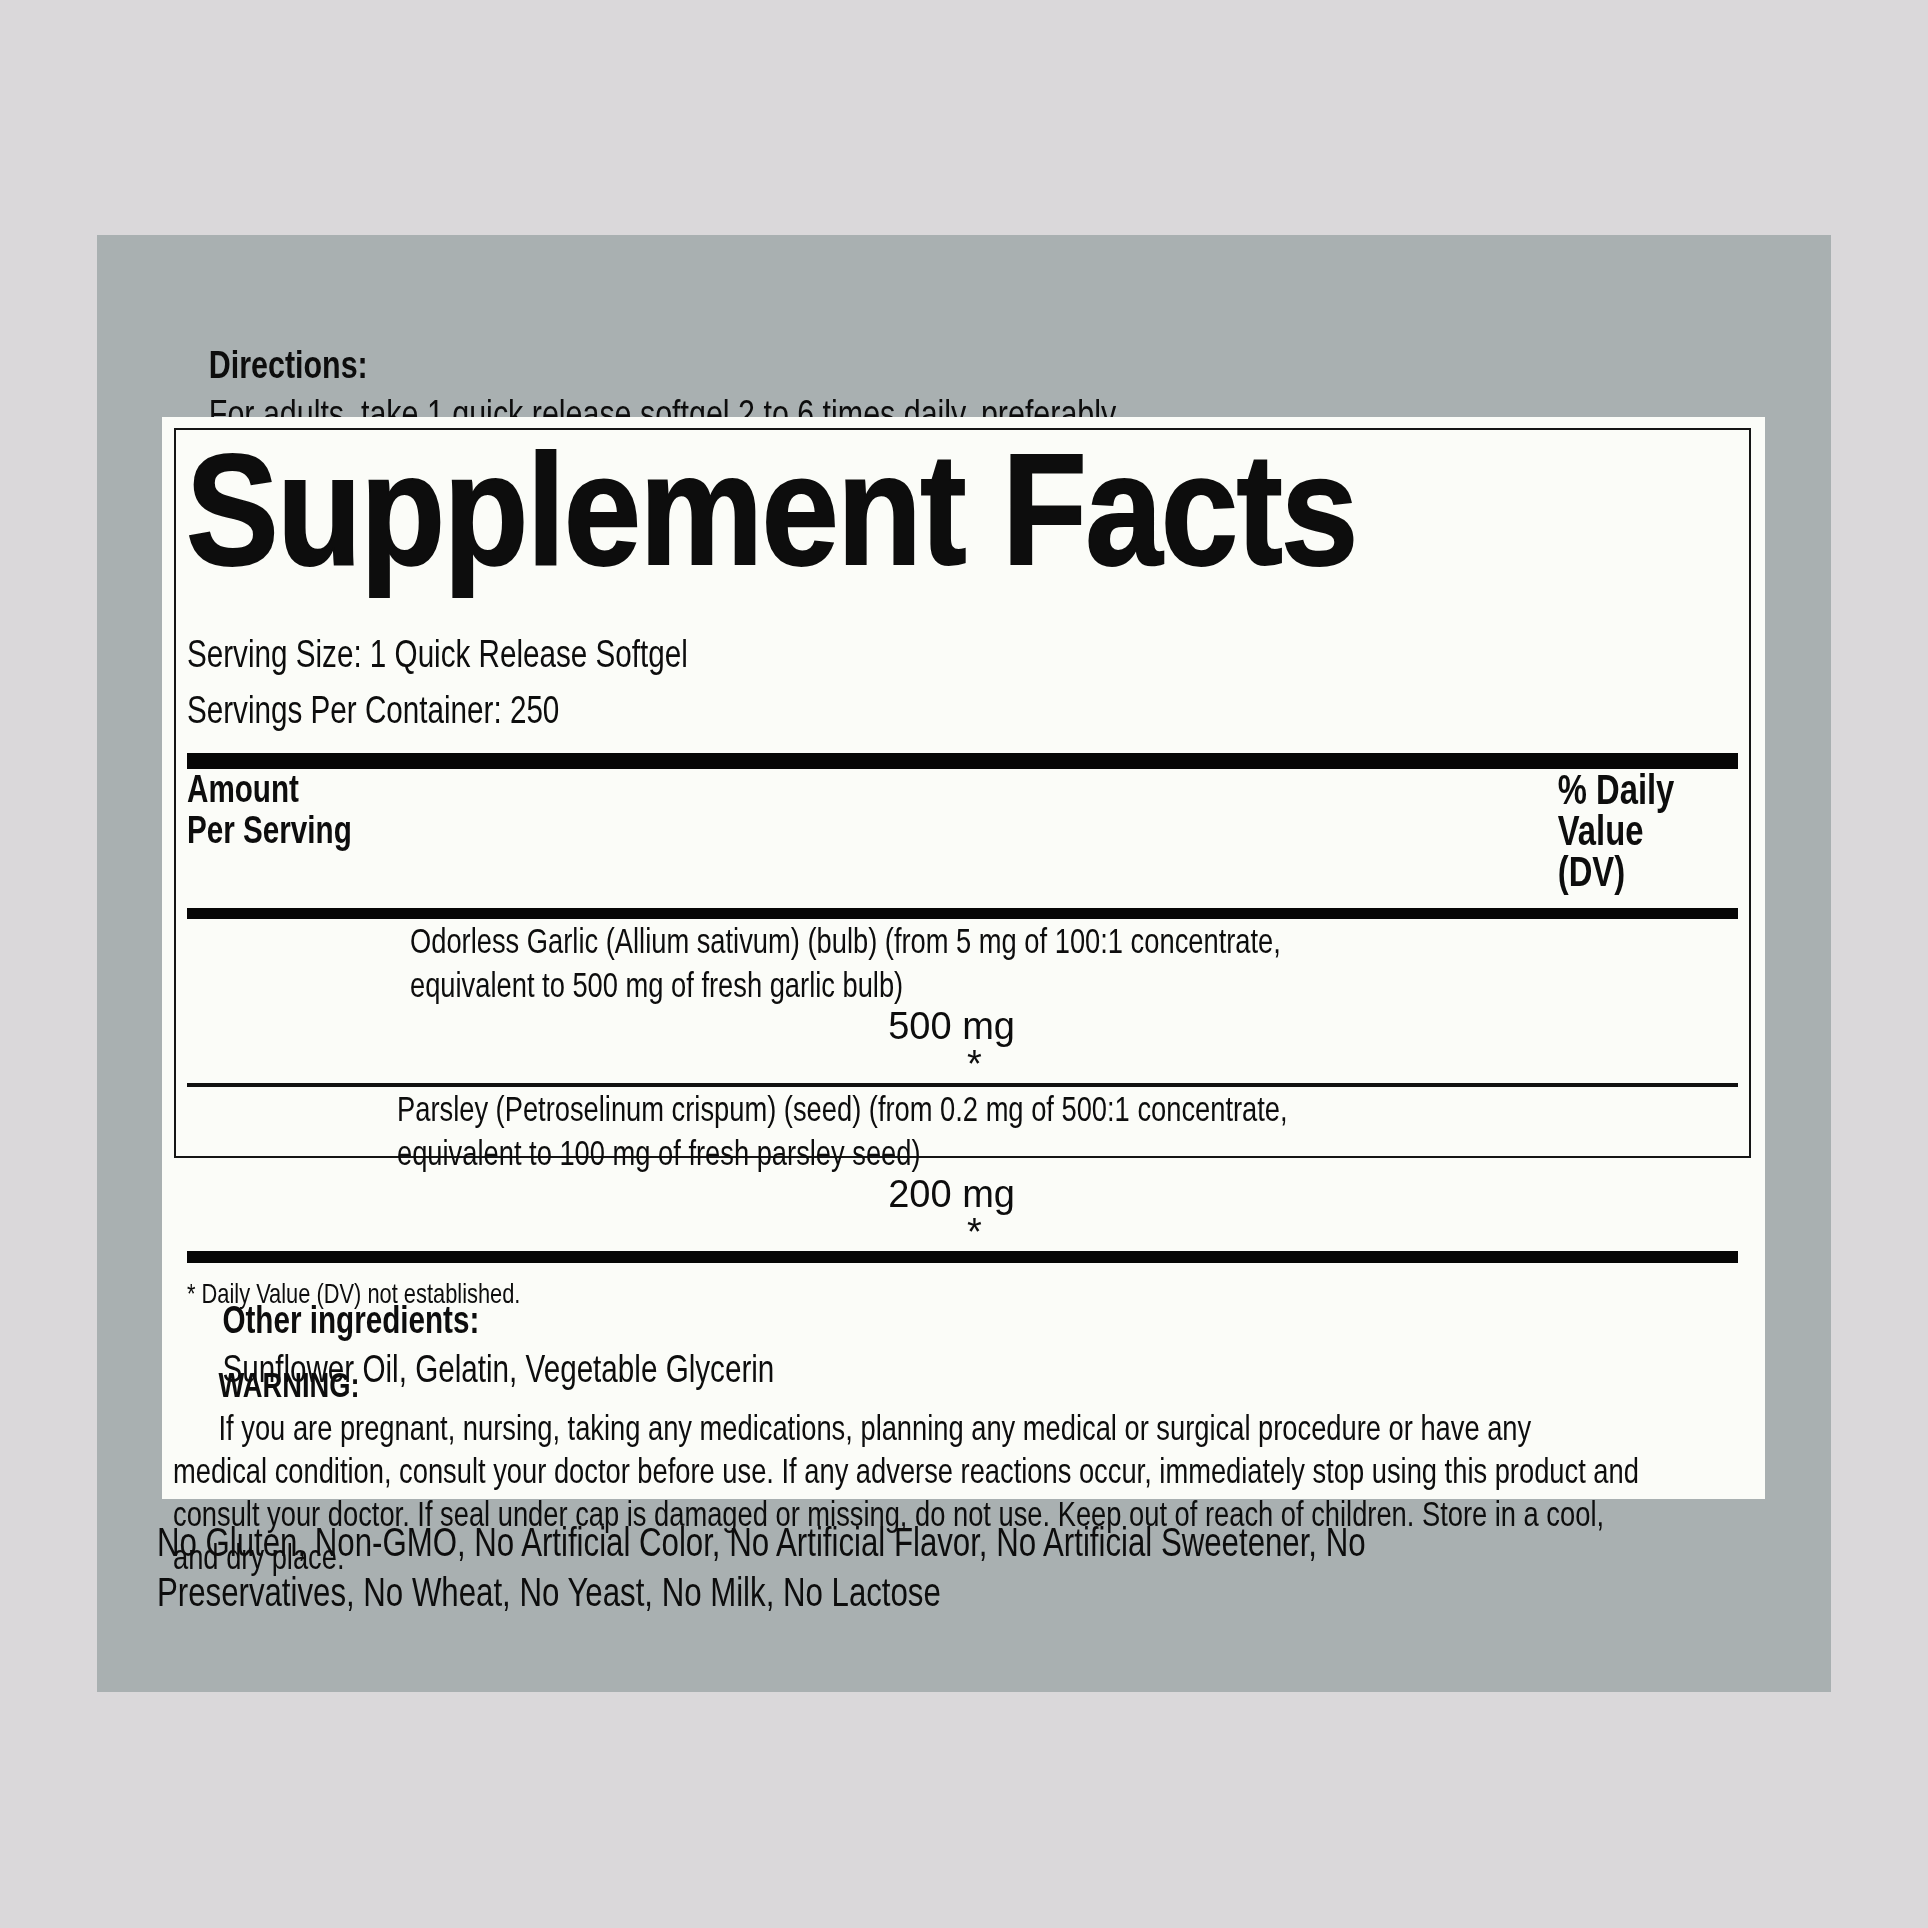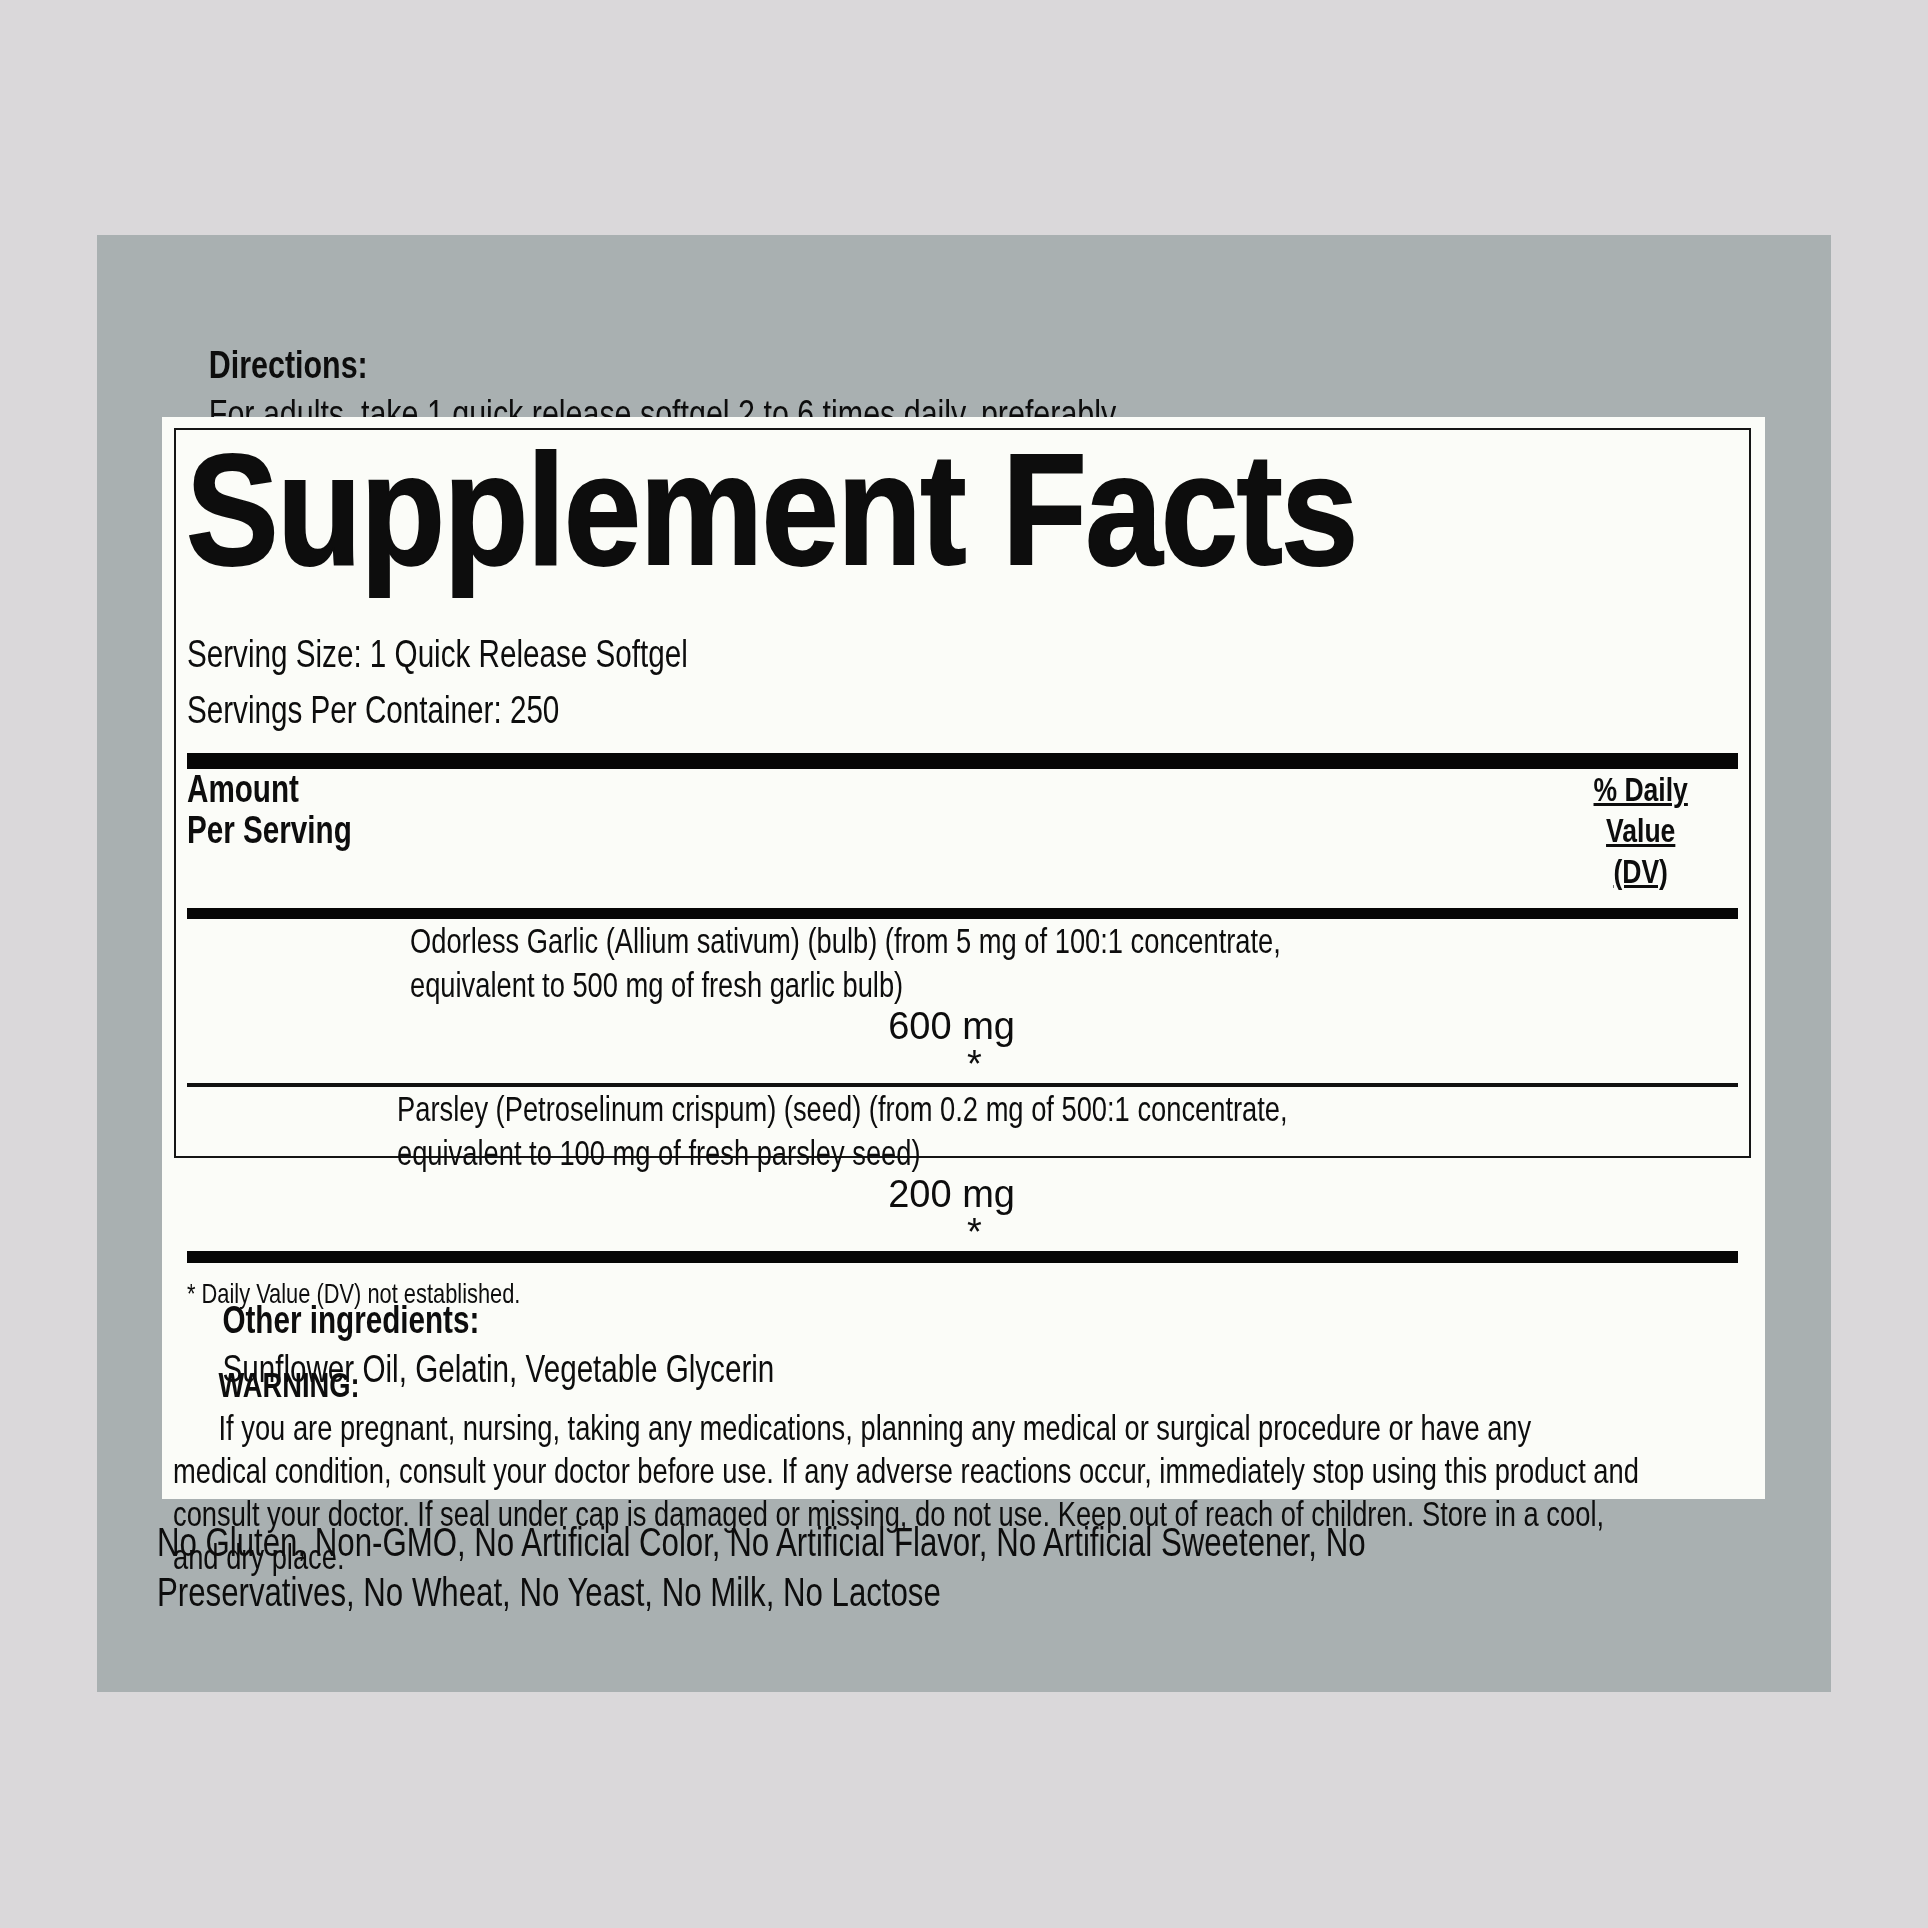--- a/index.html
+++ b/index.html
@@ -47,21 +47,21 @@
     -webkit-text-stroke:1.9px var(--ink);
   }
   .sf-line1{margin:47px 0 0 11.3px;font-size:38px;line-height:38px;}
   .sf-line2{margin:18px 0 0 11.3px;font-size:38px;line-height:38px;}
   .bar{background:#060606;margin-left:11.3px;margin-right:11.3px;}
   .bar1{height:16px;margin-top:23.5px;}
   .bar2{height:11.3px;margin-top:16px;}
   .bar3{height:12.2px;}
   .sf-header{display:flex;margin-top:0;font-weight:700;}
   .h-left{flex:1;padding-left:11.3px;font-size:38px;line-height:41px;}
-  .h-right{width:238px;padding-right:25.4px;font-size:34px;line-height:41px;text-align:center;text-decoration:underline;}
+  .h-right{width:238px;padding-right:25.4px;font-size:42px;line-height:41px;text-align:left;}
   .sf-row{display:flex;align-items:center;font-size:35px;flex-direction:column;}
   .row-a{min-height:102px;}
   .row-b{min-height:105px;}
   .cell-name{flex:1;padding-left:11.3px;line-height:44px;}
   .cell-name>div{width:128%;}
   .cell-amt{width:149px;font-size:38px;line-height:38px;}
   .cell-dv{width:89px;padding-right:25.4px;font-size:38px;line-height:38px;text-align:right;}
   .divider{height:3.8px;background:#111;margin:0 11.3px;}
   .footnote{margin:17px 0 0 11.3px;font-size:28px;line-height:28px;}
 
@@ -114,21 +114,21 @@
       </div>
 
       <div class="bar bar2"></div>
 
       <div class="sf-row row-a">
         <div class="cell-name">
           <div class="cxl">Odorless Garlic (Allium sativum) (bulb) (from 5 mg of 100:1 concentrate,
 equivalent to 500 mg of fresh garlic bulb)</div>
         </div>
         <div class="cell-amt">
-          <span class="cxl">600 mg</span>
+          <span class="cxl">500 mg</span>
         </div>
         <div class="cell-dv">
           <span class="cxr">*</span>
         </div>
       </div>
 
       <div class="divider"></div>
 
       <div class="sf-row row-b">
         <div class="cell-name">

